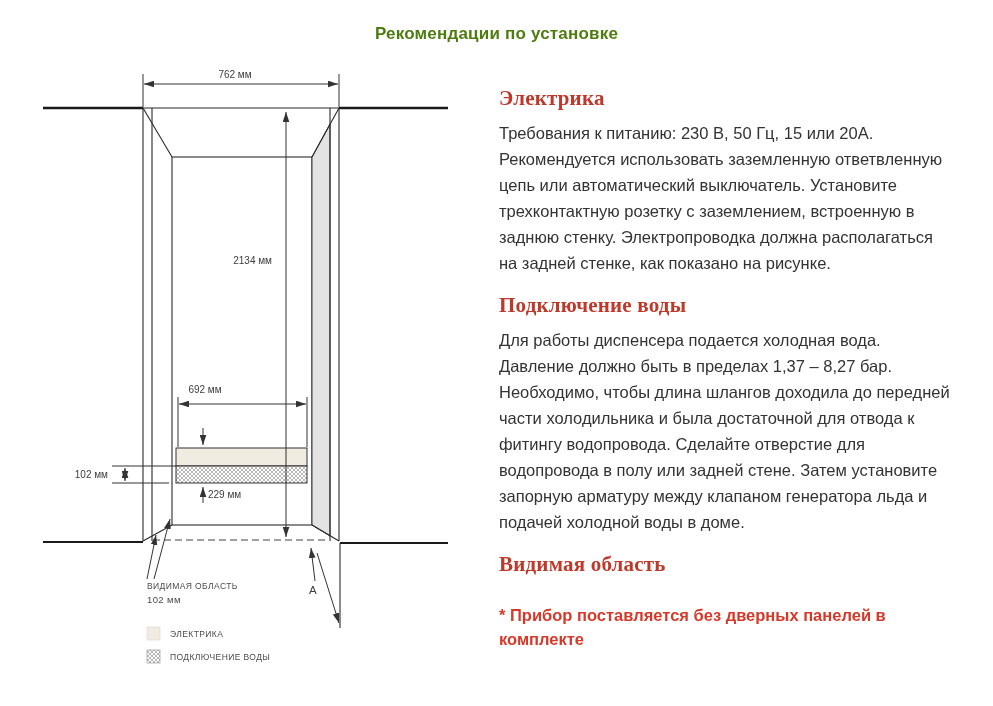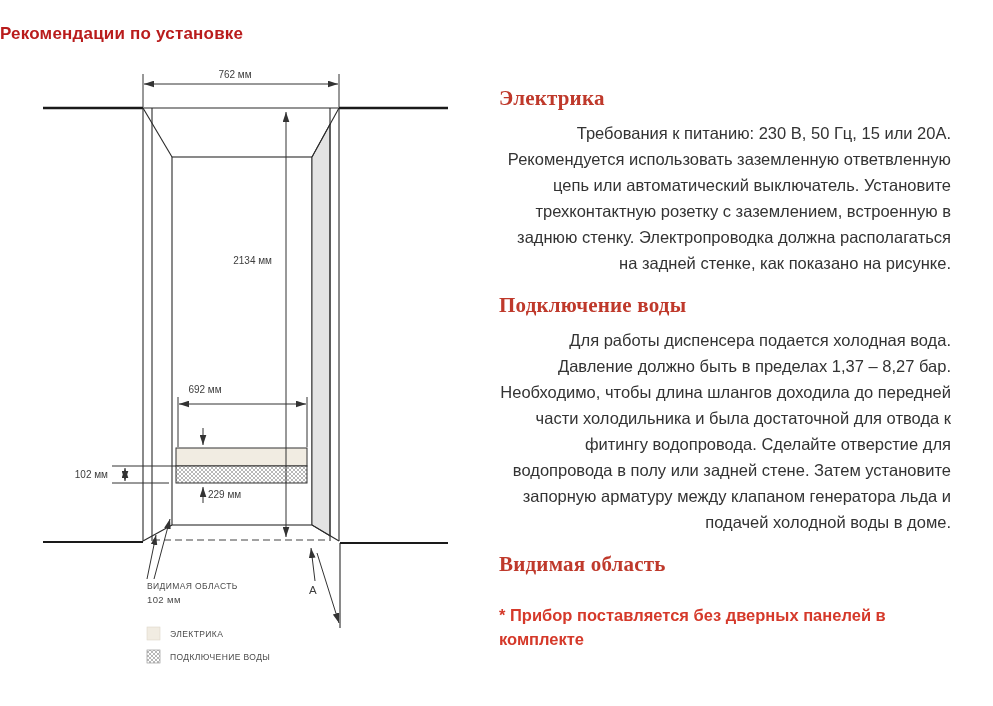--- a/index.html
+++ b/index.html
@@ -1,34 +1,34 @@
 <!DOCTYPE html>
 <html><head>
 <meta charset="utf-8">
 <style>
   html,body{margin:0;padding:0;background:#ffffff;}
   .page{
     position:relative;width:993px;height:706px;background:#ffffff;overflow:hidden;
     font-family:"Liberation Sans",sans-serif;
   }
   .page-title{
-    position:absolute;top:24px;left:0;width:100%;text-align:left;
-    font-size:17px;font-weight:bold;color:#b91c1c;letter-spacing:.2px;
+    position:absolute;top:24px;left:0;width:100%;text-align:center;
+    font-size:17px;font-weight:bold;color:#4d7c0f;letter-spacing:.2px;
   }
   .diagram{position:absolute;left:0;top:0;}
   .dim-text{font-family:"Liberation Sans",sans-serif;font-size:10px;fill:#3d3d3d;}
   .small-caps{font-family:"Liberation Sans",sans-serif;font-size:8.5px;fill:#4a4a4a;letter-spacing:.4px;}
   .content{position:absolute;left:499px;top:86px;width:452px;}
   .content h2{
     font-family:"Liberation Serif",serif;font-weight:bold;font-size:21px;
     color:#bf392b;margin:0 0 9px 0;letter-spacing:.2px;
   }
   .content section{margin:0 0 17px 0;}
   .content p.body{
-    margin:0;font-size:16.5px;line-height:26px;color:#333333;text-align:right;
+    margin:0;font-size:16.5px;line-height:26px;color:#333333;
   }
   .footnote{
     margin:26px 0 0 0;font-size:16.5px;font-weight:bold;color:#d5392a;line-height:24px;
   }
 </style>
 </head>
 <body>
 
 <div class="page">
 

